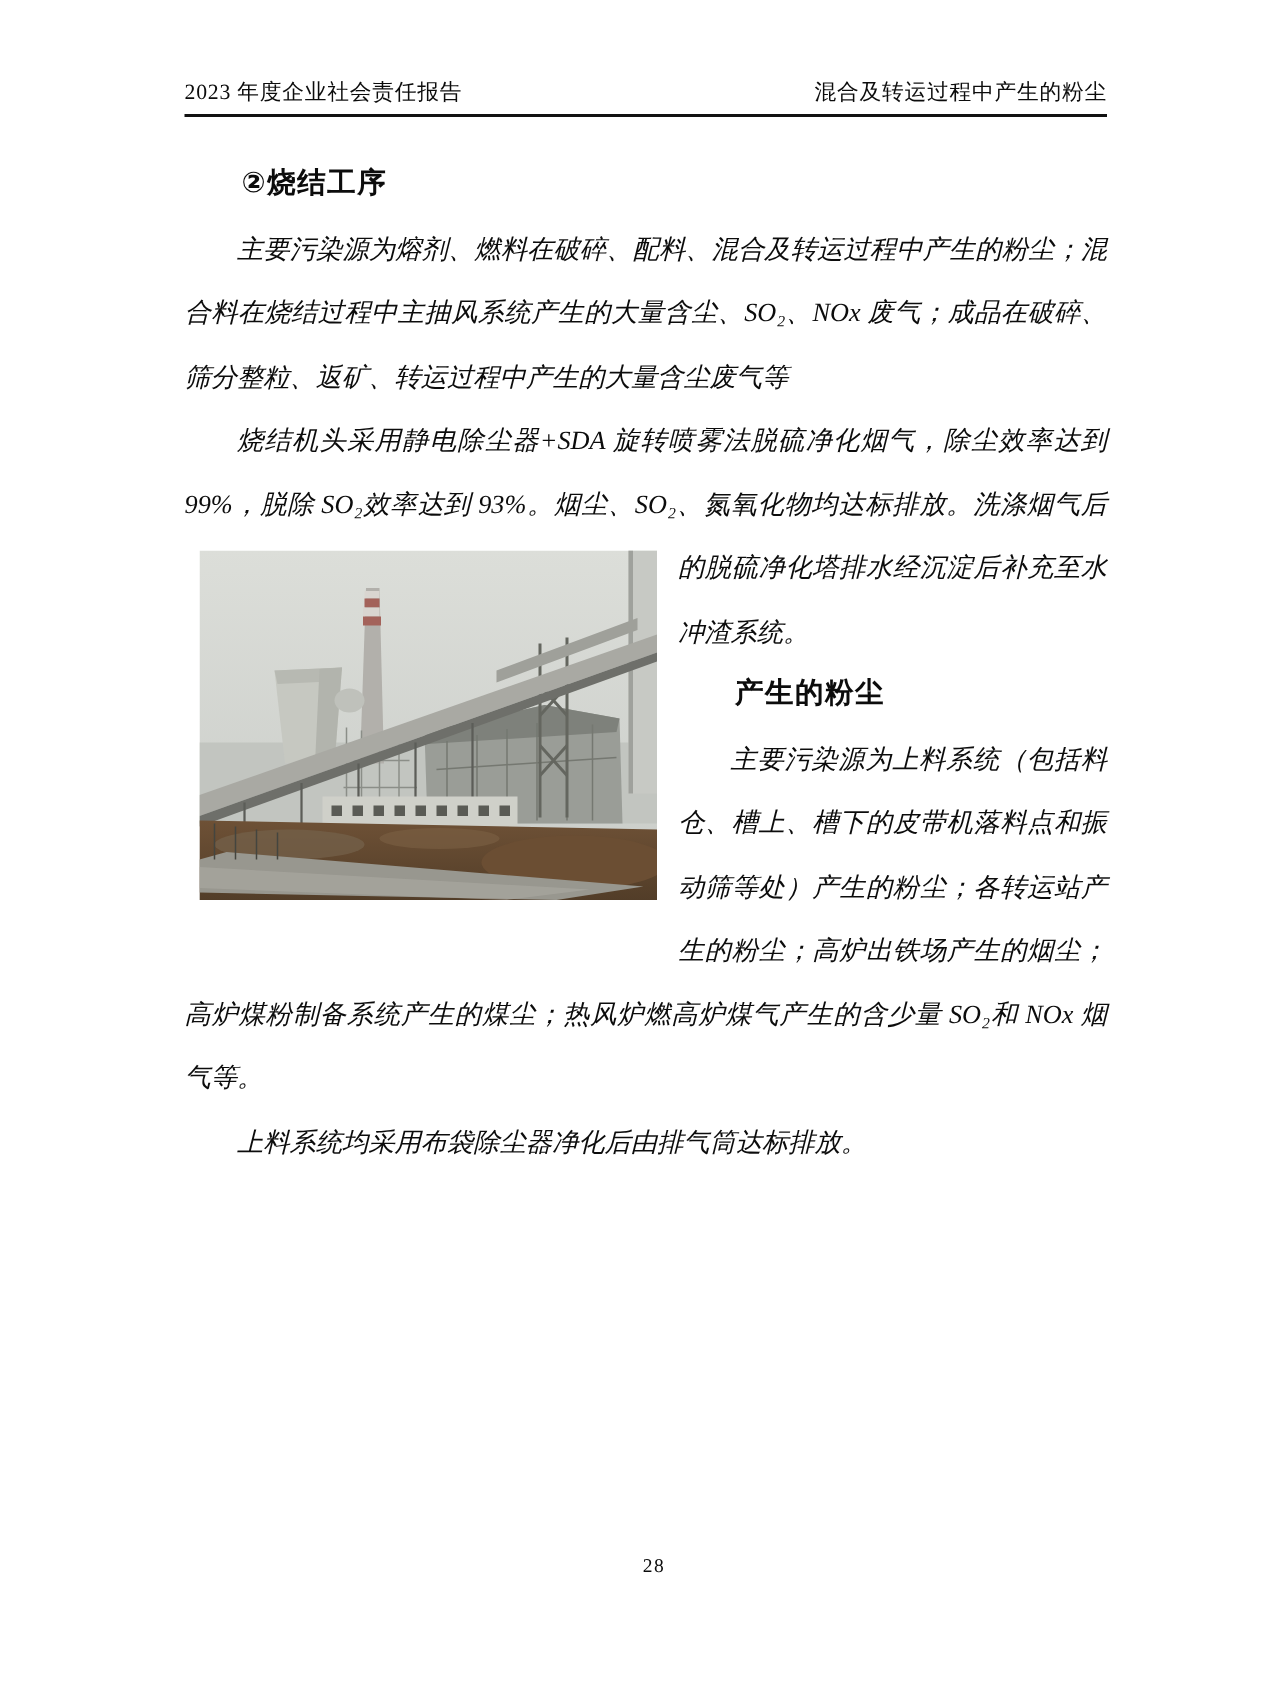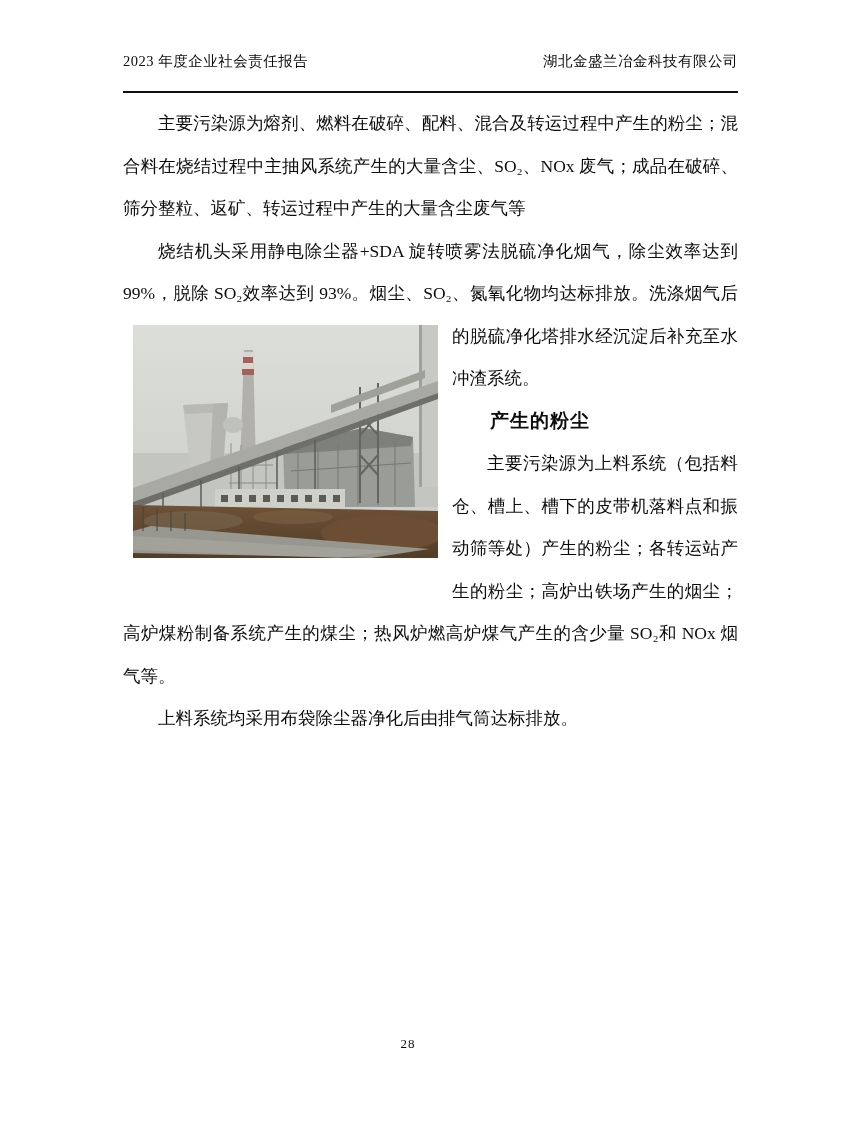--- a/index.html
+++ b/index.html
@@ -4,56 +4,57 @@
 <style>
   html,body{margin:0;padding:0;background:#ffffff;}
   .page{
     position:relative;width:852px;height:1123px;background:#ffffff;overflow:hidden;
     font-family:"Liberation Serif","DejaVu Serif",serif;color:#0c0c0c;
   }
   .page-header{
     position:absolute;top:52px;left:123px;width:615px;
     display:flex;justify-content:space-between;align-items:flex-end;
     font-size:14.5px;letter-spacing:0.5px;
-    border-bottom:2px solid #111;padding-bottom:20px;
+    border-bottom:2px solid #111;padding-bottom:5px;
   }
   .content{
     position:absolute;top:102px;left:123px;width:615px;
     font-size:17.5px;line-height:42.5px;
     text-align:justify;text-align-last:left;
   }
   .content h2{
     margin:0;padding:0;font-size:19px;font-weight:bold;line-height:42.5px;
     text-indent:2em;font-family:"Liberation Sans","DejaVu Sans",sans-serif;
     letter-spacing:1px;
   }
-  .content p{margin:0;padding:0;text-indent:2em;}
+  .content p{margin:0;padding:0;text-indent:2em;font-style:italic;}
   .photo-float{
     float:left;width:305px;height:233px;
     margin:10px 14px 30px 10px;
     display:block;
   }
   .photo-float svg{display:block;width:305px;height:233px;}
   .page-footer{
     position:absolute;top:1036px;left:0;width:816px;text-align:center;
-    font-size:13px;letter-spacing:1px;
+    font-size:13px;letter-spacing:1px;padding-left:28px;
   }
 </style>
 </head>
 <body>
 
 <div class="page">
 
   <header class="page-header">
     <span>2023 年度企业社会责任报告</span>
-    <span>湖北金盛兰冶金科技有限公司</span>
+    <span>混合及转运过程中产生的粉尘</span>
   </header>
 
   <main class="content">
 
+    <h2>②烧结工序</h2>
 
     <p>主要污染源为熔剂、燃料在破碎、配料、混合及转运过程中产生的粉尘；混合料在烧结过程中主抽风系统产生的大量含尘、SO₂、NOx 废气；成品在破碎、筛分整粒、返矿、转运过程中产生的大量含尘废气等</p>
 
     <p><span>烧结机头采用静电除尘器+SDA 旋转喷雾法脱硫净化烟气，除尘效率达到 99%，脱除 SO₂效率达到 93%。烟尘、SO₂、氮氧化物均达标排</span><span class="photo-float">
           <svg viewBox="0 0 305 233" preserveAspectRatio="none" aria-hidden="true">
         <defs>
           <linearGradient id="sky" x1="0" y1="0" x2="0" y2="1">
             <stop offset="0" stop-color="#dcded9"></stop>
                 <stop offset="1" stop-color="#c9ccc8"></stop>
           </linearGradient>

